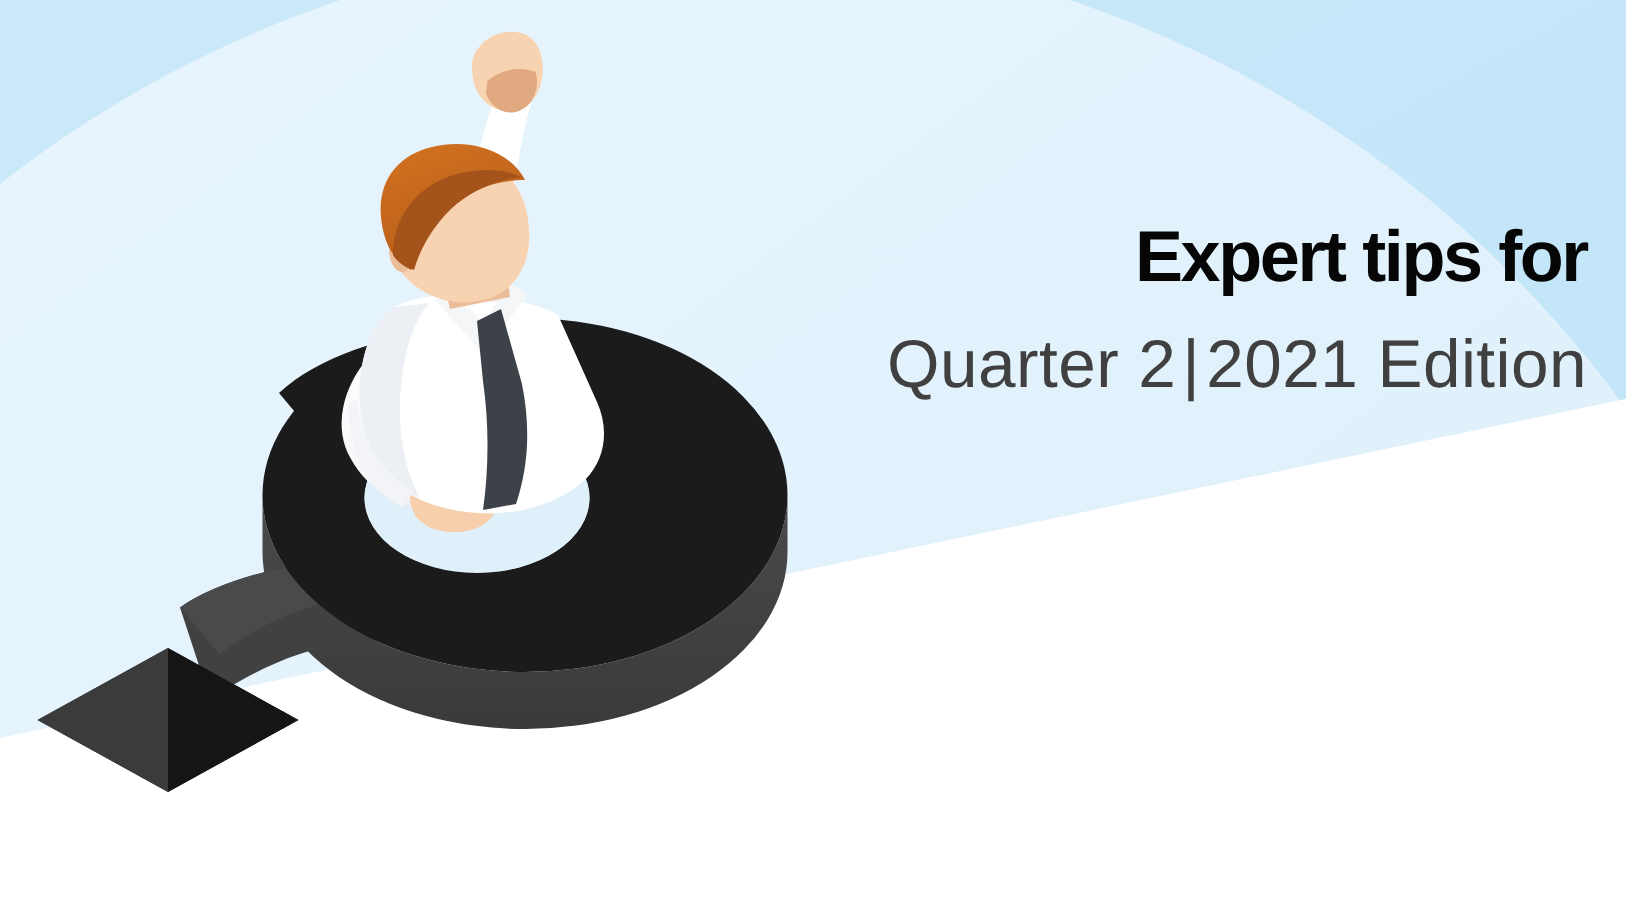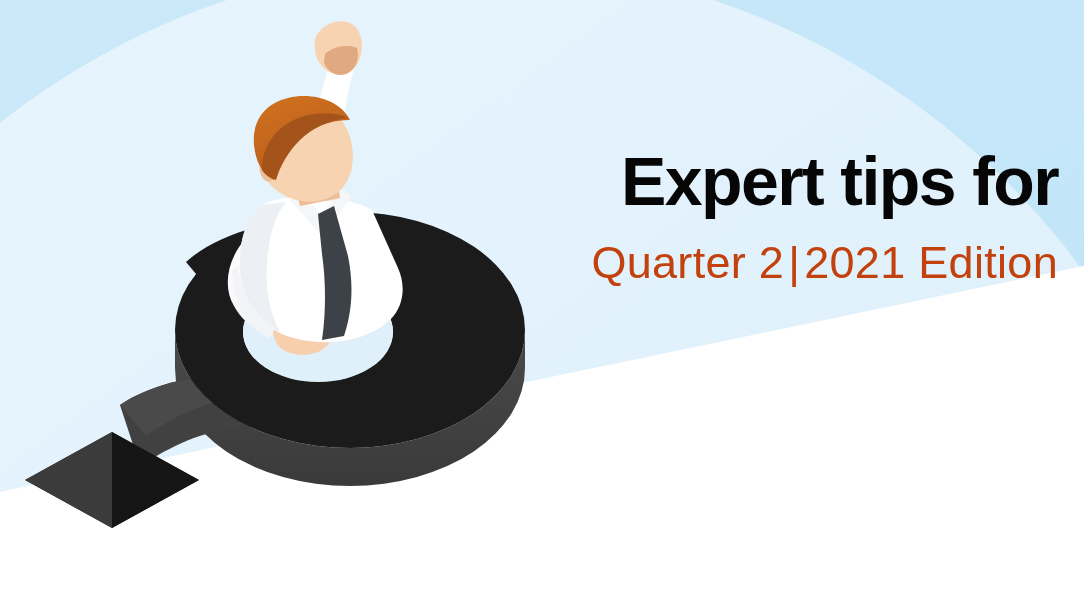--- a/index.html
+++ b/index.html
@@ -28,37 +28,37 @@
     position: absolute;
     right: 26px;
     top: 148px;
     width: 640px;
     text-align: right;
     z-index: 5;
   }
   .headline {
     font-family: "Liberation Sans", sans-serif;
     font-weight: bold;
-    font-size: 68px;
+    font-size: 48px;
     line-height: 0.98;
     letter-spacing: -1.6px;
     color: #060606;
     margin: 0;
     white-space: nowrap;
     text-align: right;
   }
   .headline .line2 {
     display: block;
   }
   .subhead {
     font-family: "Liberation Sans", sans-serif;
     font-weight: 300;
     font-size: 45px;
     letter-spacing: 0.3px;
-    color: #c2410c;
+    color: #404040;
     margin: 22px 0 0 0;
     white-space: nowrap;
   }
   .subhead .sep {
     padding: 0 4px;
     font-weight: 300;
   }
 </style>
 </head>
 <body>

